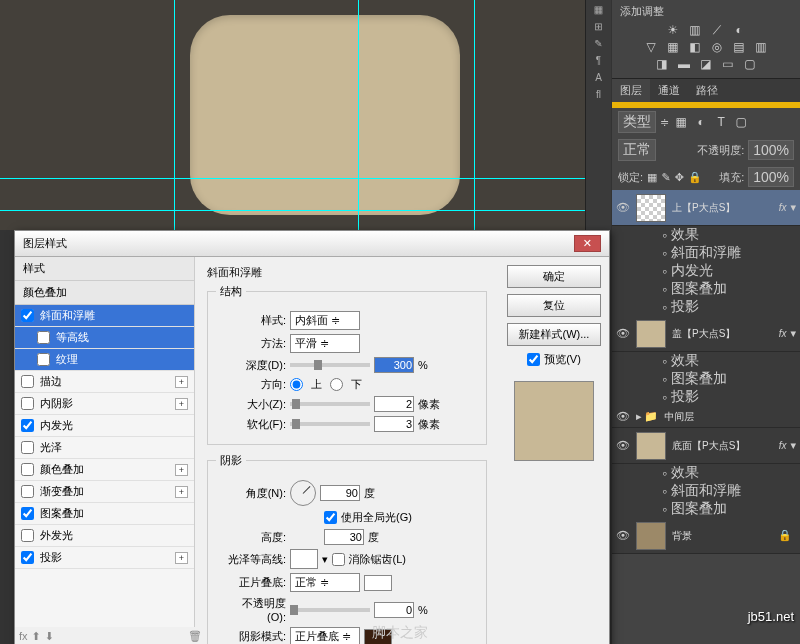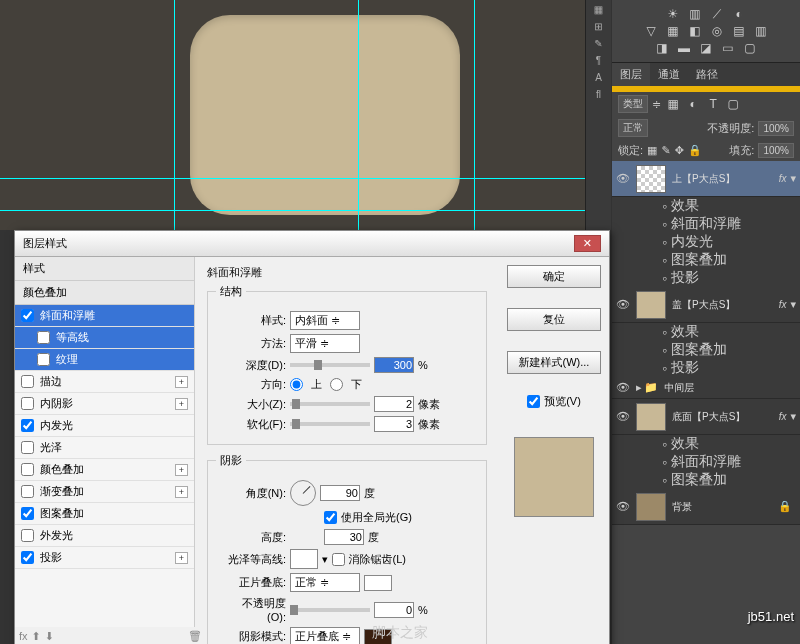--- a/index.html
+++ b/index.html
@@ -15,21 +15,21 @@
 .toolbar-r span{color:#aaa;font-size:10px}
 .right-panel{position:absolute;right:0;top:0;width:188px;height:644px;background:#444}
 .adj-panel{background:#444;padding:4px 8px;border-bottom:1px solid #222}
 .adj-title{color:#ccc;margin-bottom:4px}
 .adj-row{display:flex;gap:6px;margin:3px 0;justify-content:center}
 .adj-icon{width:16px;height:14px;color:#ccc;font-size:12px;text-align:center}
 .layers-tabs{display:flex;background:#3a3a3a;border-bottom:6px solid #eab308}
 .ltab{padding:4px 8px;color:#ccc;cursor:pointer}
 .ltab.active{background:#444}
 .layers-ctrl{display:flex;align-items:center;gap:4px;padding:3px 6px;background:#444}
-.sel-small{background:#555;color:#ccc;border:1px solid #666;padding:1px 4px;font-size:10px}
+.sel-small{background:#555;color:#ccc;border:1px solid #666;padding:1px 4px;font-size:14px}
 .lock-row{display:flex;align-items:center;gap:4px;padding:3px 6px;background:#444;color:#ccc;font-size:10px}
 .layers-list{background:#3a3a3a;max-height:440px;overflow-y:auto}
 .layer-row{display:flex;align-items:center;padding:2px 4px;border-bottom:1px solid #2a2a2a;min-height:22px}
 .layer-row.tall{min-height:36px}
 .layer-row.sel{background:#5a6f8f}
 .eye{width:14px;color:#ccc;font-size:11px;text-align:center}
 .thumb{width:30px;height:28px;background:#fff;margin:0 6px;border:1px solid #666;background-image:linear-gradient(45deg,#ccc 25%,transparent 25%,transparent 75%,#ccc 75%),linear-gradient(45deg,#ccc 25%,transparent 25%,transparent 75%,#ccc 75%);background-size:8px 8px;background-position:0 0,4px 4px}
 .thumb.tan{background:#c8b896}
 .thumb.brown{background:#9c8968}
 .lname{color:#ddd;flex:1;font-size:10px}
@@ -57,21 +57,21 @@
 .fsel{border:1px solid #888;padding:1px 4px;min-width:70px;background:#fff}
 .fnum{border:1px solid #888;padding:1px;width:40px;text-align:right;background:#fff}
 .fnum.hl{background:#3874d6;color:#fff}
 .slider{flex:0 0 80px;height:4px;background:#ccc;position:relative}
 .slider::after{content:"";position:absolute;top:-3px;width:8px;height:10px;background:#888;left:var(--p,0%)}
 .radio-g{display:flex;gap:8px;align-items:center}
 .curve{width:28px;height:20px;border:1px solid #888;background:#fff;display:inline-block}
 .swatch{width:28px;height:16px;border:1px solid #888;display:inline-block}
 .angle-ctrl{width:26px;height:26px;border:1px solid #888;border-radius:50%;display:inline-block;position:relative}
 .angle-ctrl::after{content:"";position:absolute;width:10px;height:1px;background:#333;top:50%;left:50%;transform:rotate(-45deg);transform-origin:left}
-.dlg-right{width:110px;padding:8px;display:flex;flex-direction:column;gap:20px;align-items:stretch}
+.dlg-right{width:110px;padding:8px;display:flex;flex-direction:column;gap:6px;align-items:stretch}
 .btn{border:1px solid #888;background:linear-gradient(#fff,#e0e0e0);padding:3px 4px;text-align:center;cursor:pointer}
 .preview-box{width:80px;height:80px;background:#c8b896;border:1px solid #888;margin:8px auto}
 .watermark{position:absolute;right:6px;bottom:20px;color:#fff;font-size:13px;text-shadow:1px 1px 2px #000}
 .footer-txt{position:absolute;bottom:2px;width:100%;text-align:center;color:#ccc;font-size:14px}
 </style>
 </head>
 <body>
 
 <div class="canvas-area">
   <div class="canvas-shape"></div>
@@ -86,20 +86,21 @@
   <span>▦</span>
   <span>⊞</span>
   <span>✎</span>
   <span>¶</span>
   <span>A</span>
   <span>fl</span>
 </div>
 
 <div class="right-panel">
   <div class="adj-panel">
+    <div class="adj-title">添加调整</div>
     <div class="adj-row">
       <span class="adj-icon">☀</span>
       <span class="adj-icon">▥</span>
       <span class="adj-icon">⟋</span>
       <span class="adj-icon">◐</span>
     </div>
     <div class="adj-row">
       <span class="adj-icon">▽</span>
       <span class="adj-icon">▦</span>
       <span class="adj-icon">◧</span>

